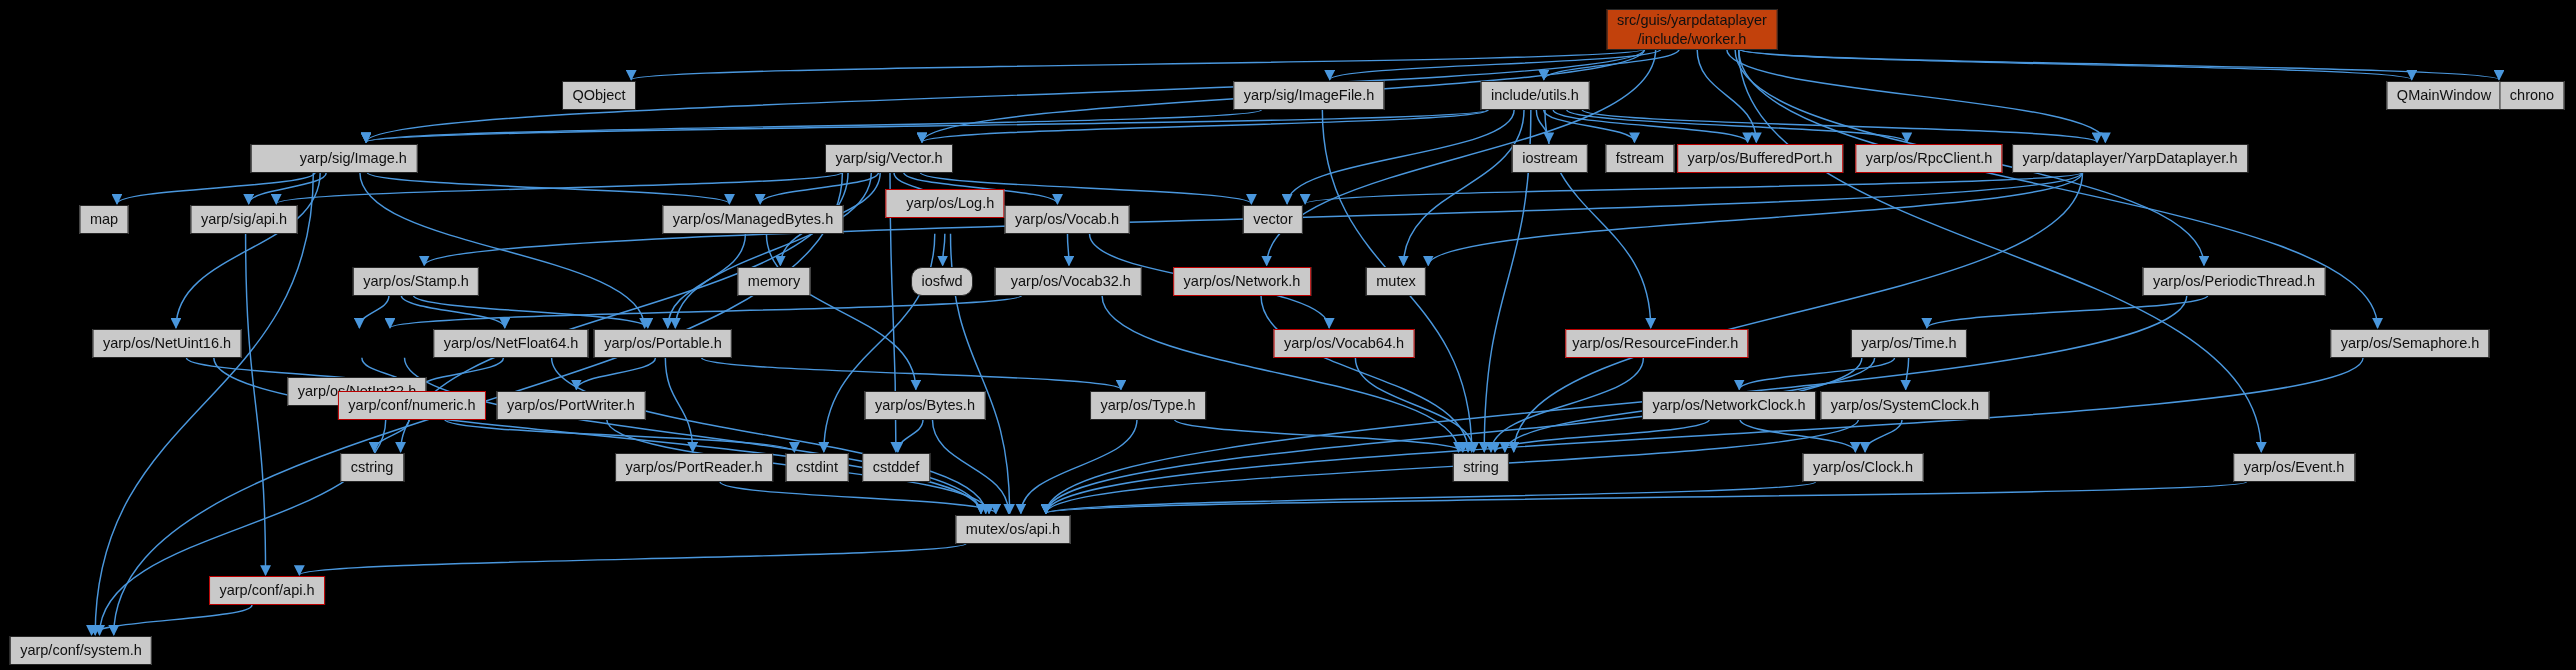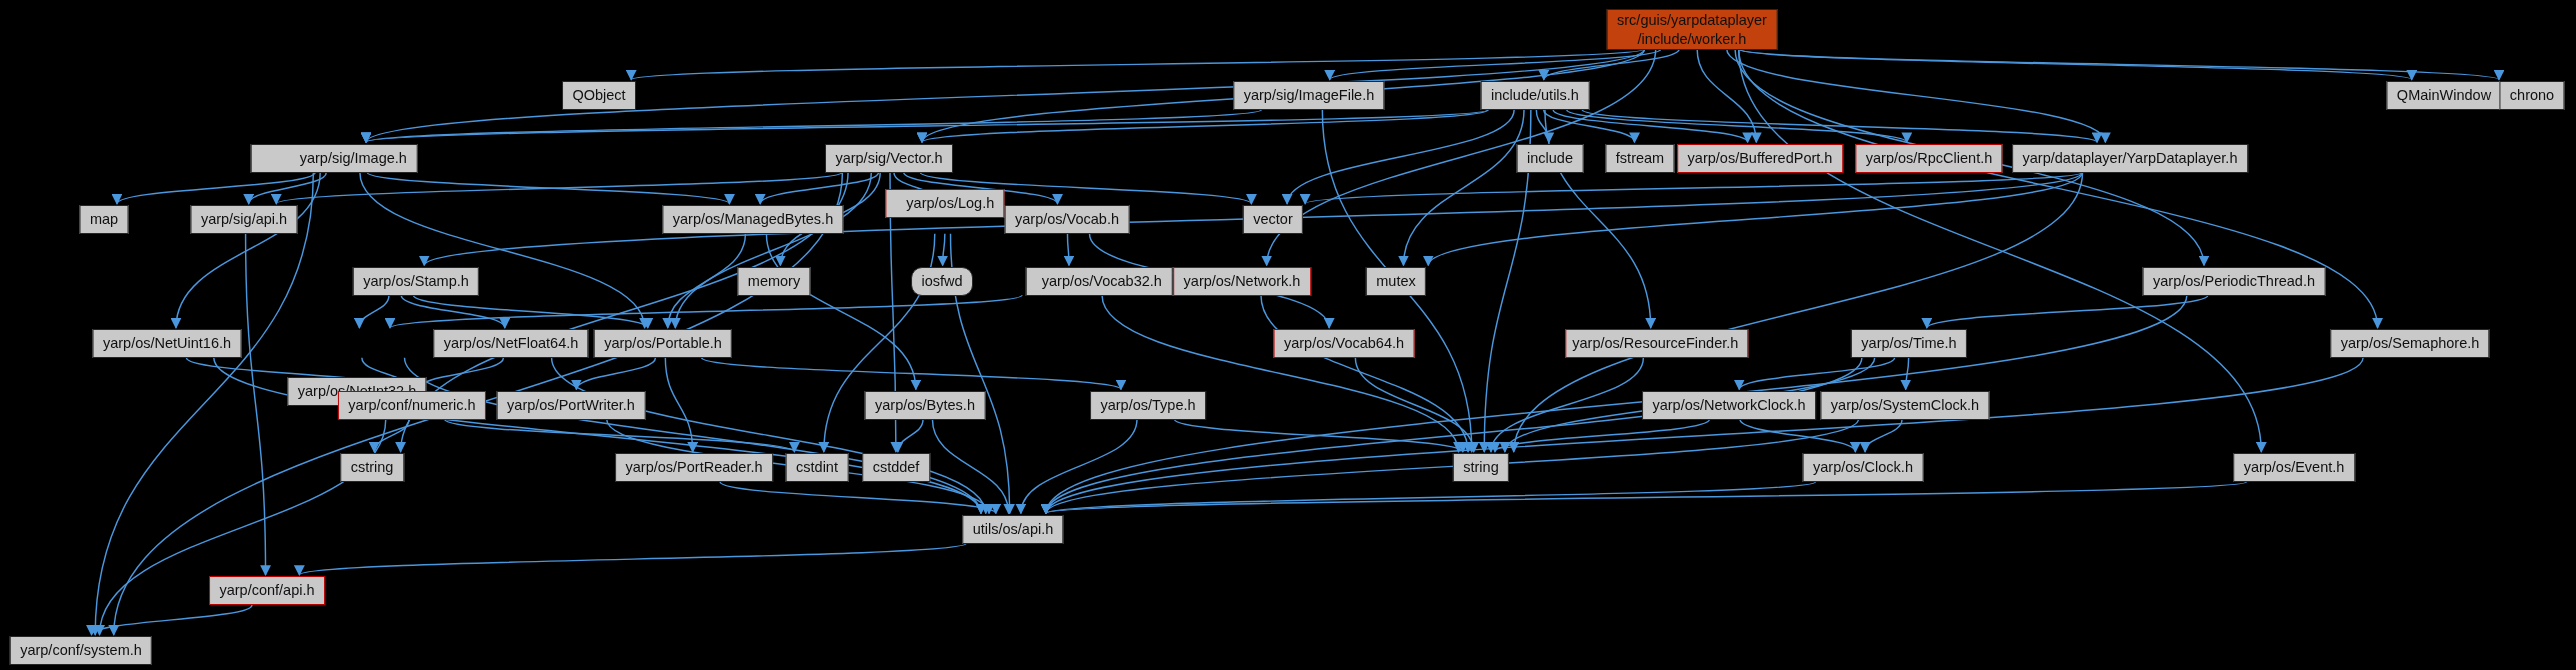--- a/index.html
+++ b/index.html
@@ -145,35 +145,35 @@
   <div id="nodes">
       <div class="node main" style="left: 1692px; top: 8.6px;">src/guis/yarpdataplayer
 /include/worker.h</div>
       <div class="node" style="left: 599px; top: 81px;">QObject</div>
       <div class="node" style="left: 1309px; top: 81px;">yarp/sig/ImageFile.h</div>
       <div class="node" style="left: 1535px; top: 81px;">include/utils.h</div>
       <div class="node" style="left: 2444px; top: 81px;">QMainWindow</div>
       <div class="node" style="left: 2532px; top: 81px;">chrono</div>
       <div class="node" style="left: 334px; top: 144px; padding-left: 48px;">yarp/sig/Image.h</div>
       <div class="node" style="left: 889px; top: 144px;">yarp/sig/Vector.h</div>
-      <div class="node" style="left: 1550px; top: 144px;">include</div>
+      <div class="node" style="left: 1550px; top: 144px;">iostream</div>
       <div class="node" style="left: 1640px; top: 144px;">fstream</div>
       <div class="node truncated" style="left: 1760px; top: 144px;">yarp/os/BufferedPort.h</div>
       <div class="node truncated" style="left: 1929px; top: 144px;">yarp/os/RpcClient.h</div>
       <div class="node" style="left: 2130px; top: 144px;">yarp/dataplayer/YarpDataplayer.h</div>
       <div class="node" style="left: 104px; top: 205px;">map</div>
       <div class="node" style="left: 244px; top: 205px;">yarp/sig/api.h</div>
       <div class="node" style="left: 753px; top: 205px;">yarp/os/ManagedBytes.h</div>
       <div class="node truncated" style="left: 945px; top: 189px; padding-left: 20px;">yarp/os/Log.h</div>
       <div class="node" style="left: 1067px; top: 205px;">yarp/os/Vocab.h</div>
       <div class="node" style="left: 1273px; top: 205px;">vector</div>
       <div class="node" style="left: 392px; top: 267px; margin-left: 24px;">yarp/os/Stamp.h</div>
       <div class="node" style="left: 774px; top: 267px;">memory</div>
       <div class="node" style="left: 942px; top: 267px; border-radius: 11px;">iosfwd</div>
-      <div class="node" style="left: 1099px; top: 267px; padding-left: 15px;">yarp/os/Vocab32.h</div>
+      <div class="node" style="left: 1068px; top: 267px; padding-left: 15px;">yarp/os/Vocab32.h</div>
       <div class="node truncated" style="left: 1242px; top: 267px;">yarp/os/Network.h</div>
       <div class="node" style="left: 1396px; top: 267px;">mutex</div>
       <div class="node" style="left: 2234px; top: 267px;">yarp/os/PeriodicThread.h</div>
       <div class="node" style="left: 167px; top: 329px;">yarp/os/NetUint16.h</div>
       <div class="node" style="left: 357px; top: 329px; margin-top: 48px;">yarp/os/NetInt32.h</div>
       <div class="node" style="left: 511px; top: 329px;">yarp/os/NetFloat64.h</div>
       <div class="node" style="left: 663px; top: 329px;">yarp/os/Portable.h</div>
       <div class="node truncated" style="left: 1344px; top: 329px;">yarp/os/Vocab64.h</div>
       <div class="node truncated" style="left: 1657px; top: 329px; padding-left: 6px;">yarp/os/ResourceFinder.h</div>
       <div class="node" style="left: 1909px; top: 329px;">yarp/os/Time.h</div>
@@ -184,18 +184,18 @@
       <div class="node" style="left: 1148px; top: 391px;">yarp/os/Type.h</div>
       <div class="node" style="left: 1729px; top: 391px;">yarp/os/NetworkClock.h</div>
       <div class="node" style="left: 1905px; top: 391px;">yarp/os/SystemClock.h</div>
       <div class="node" style="left: 372px; top: 453px;">cstring</div>
       <div class="node" style="left: 694px; top: 453px;">yarp/os/PortReader.h</div>
       <div class="node" style="left: 817px; top: 453px;">cstdint</div>
       <div class="node" style="left: 896px; top: 453px;">cstddef</div>
       <div class="node" style="left: 1481px; top: 453px;">string</div>
       <div class="node" style="left: 1863px; top: 453px;">yarp/os/Clock.h</div>
       <div class="node" style="left: 2294px; top: 453px;">yarp/os/Event.h</div>
-      <div class="node" style="left: 1013px; top: 515px;">utils/os/api.h</div>
+      <div class="node" style="left: 1013px; top: 515px;">mutex/os/api.h</div>
       <div class="node truncated" style="left: 267px; top: 576px;">yarp/conf/api.h</div>
       <div class="node" style="left: 81px; top: 636px;">yarp/conf/system.h</div>
     </div>
 </div>
 
 
 </body></html>

